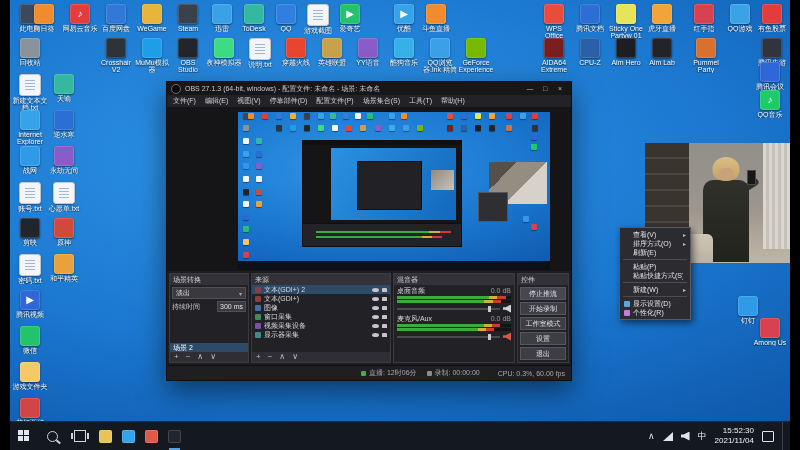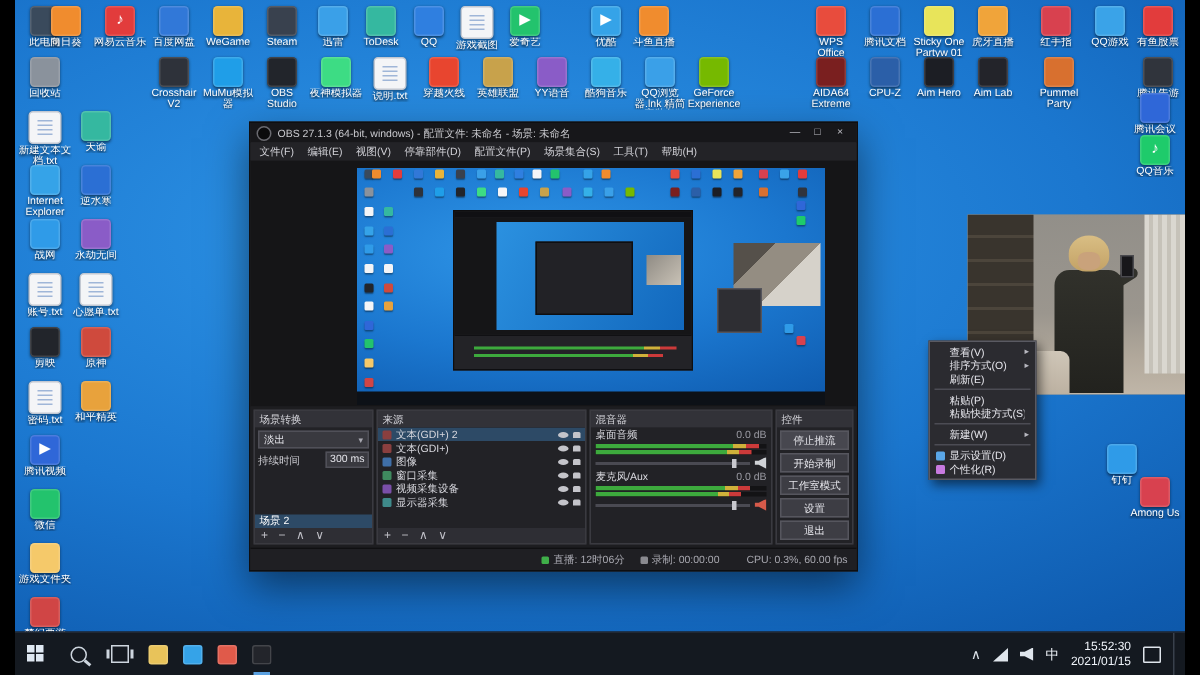--- a/index.html
+++ b/index.html
@@ -841,21 +841,21 @@
         <div class="tb-app tint running" style="background: rgb(35, 37, 43);"></div>
       </div>
 
     <div class="tb-right">
       <span class="tray-chevron">∧</span>
       <span class="net-ico"></span>
       <span class="vol-ico"></span>
       <span class="ime">中</span>
       <span class="clock">
         <span>15:52:30</span>
-        <span>2021/01/15</span>
+        <span>2021/11/04</span>
       </span>
       <span class="ac-ico"></span>
       <span class="show-desk"></span>
     </div>
   </div>
 
   <div class="edge l"></div>
   <div class="edge r"></div>
 </div>
 

